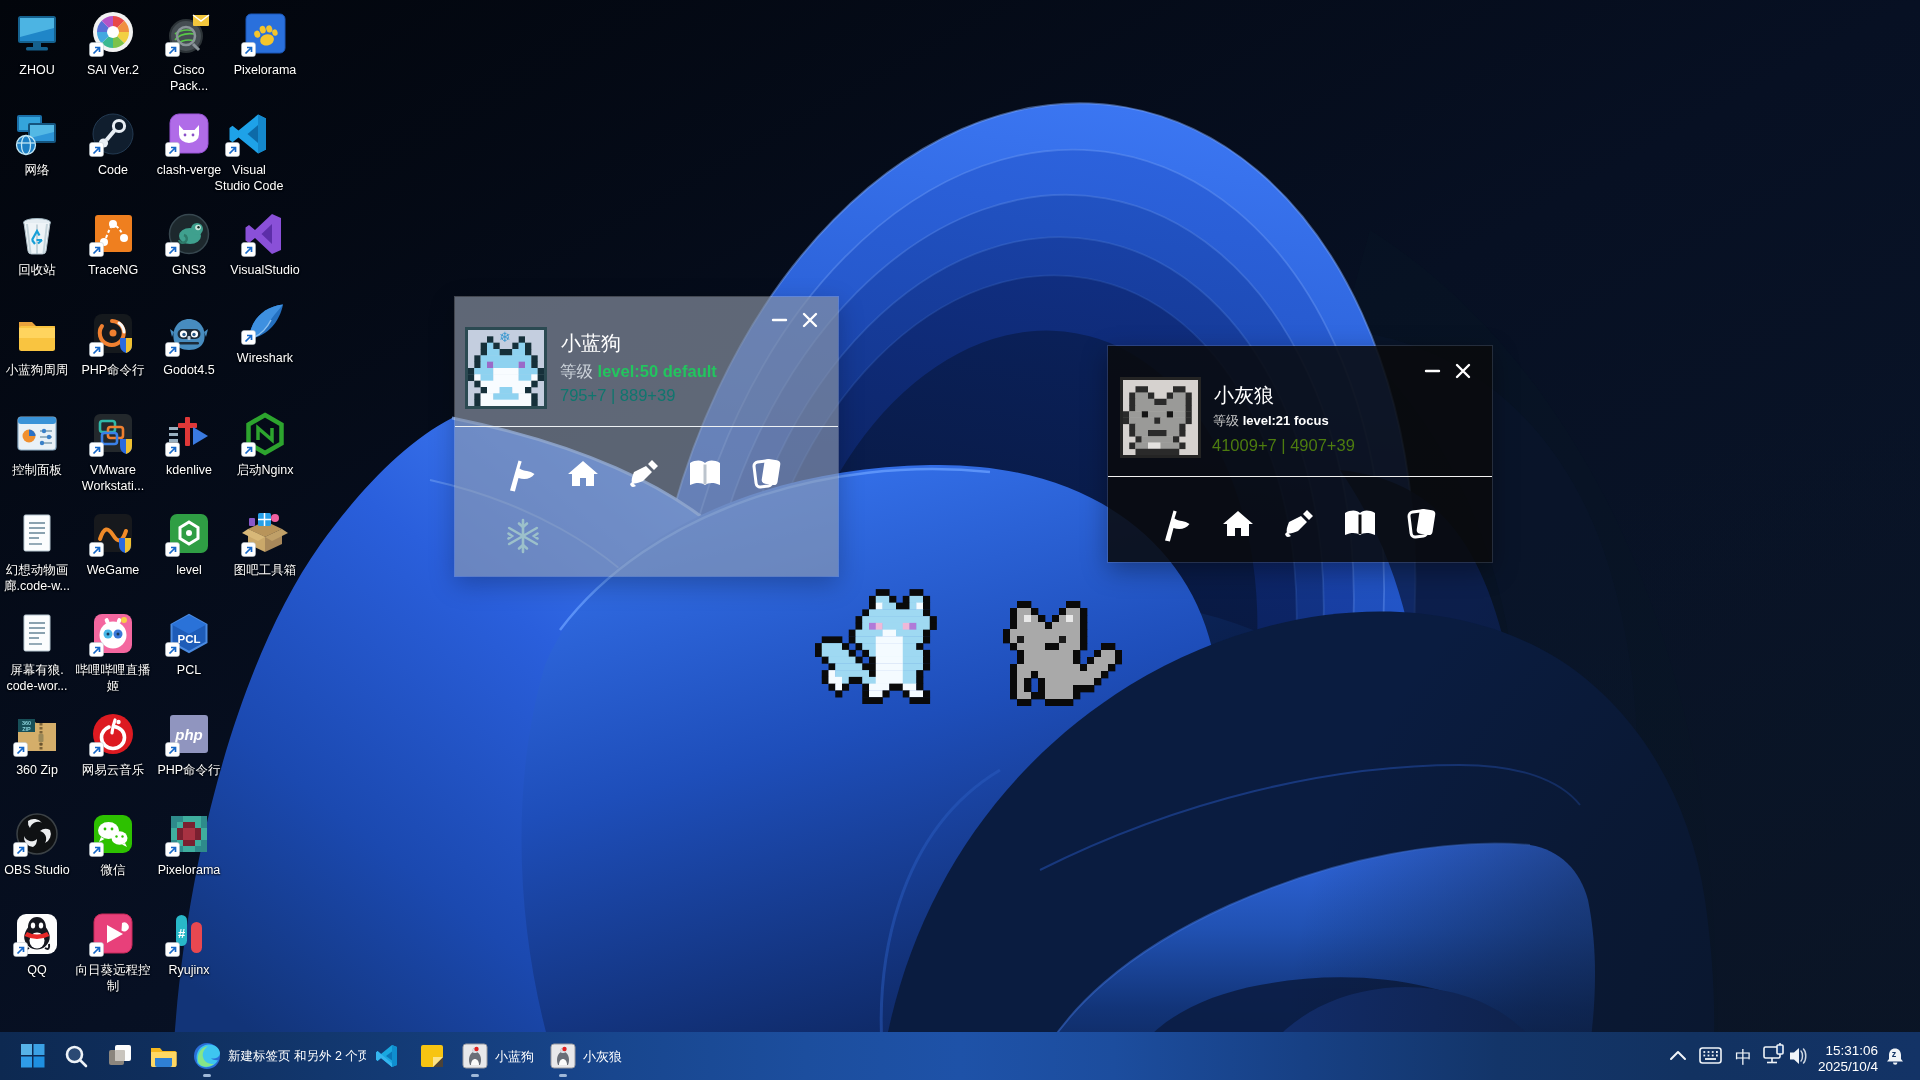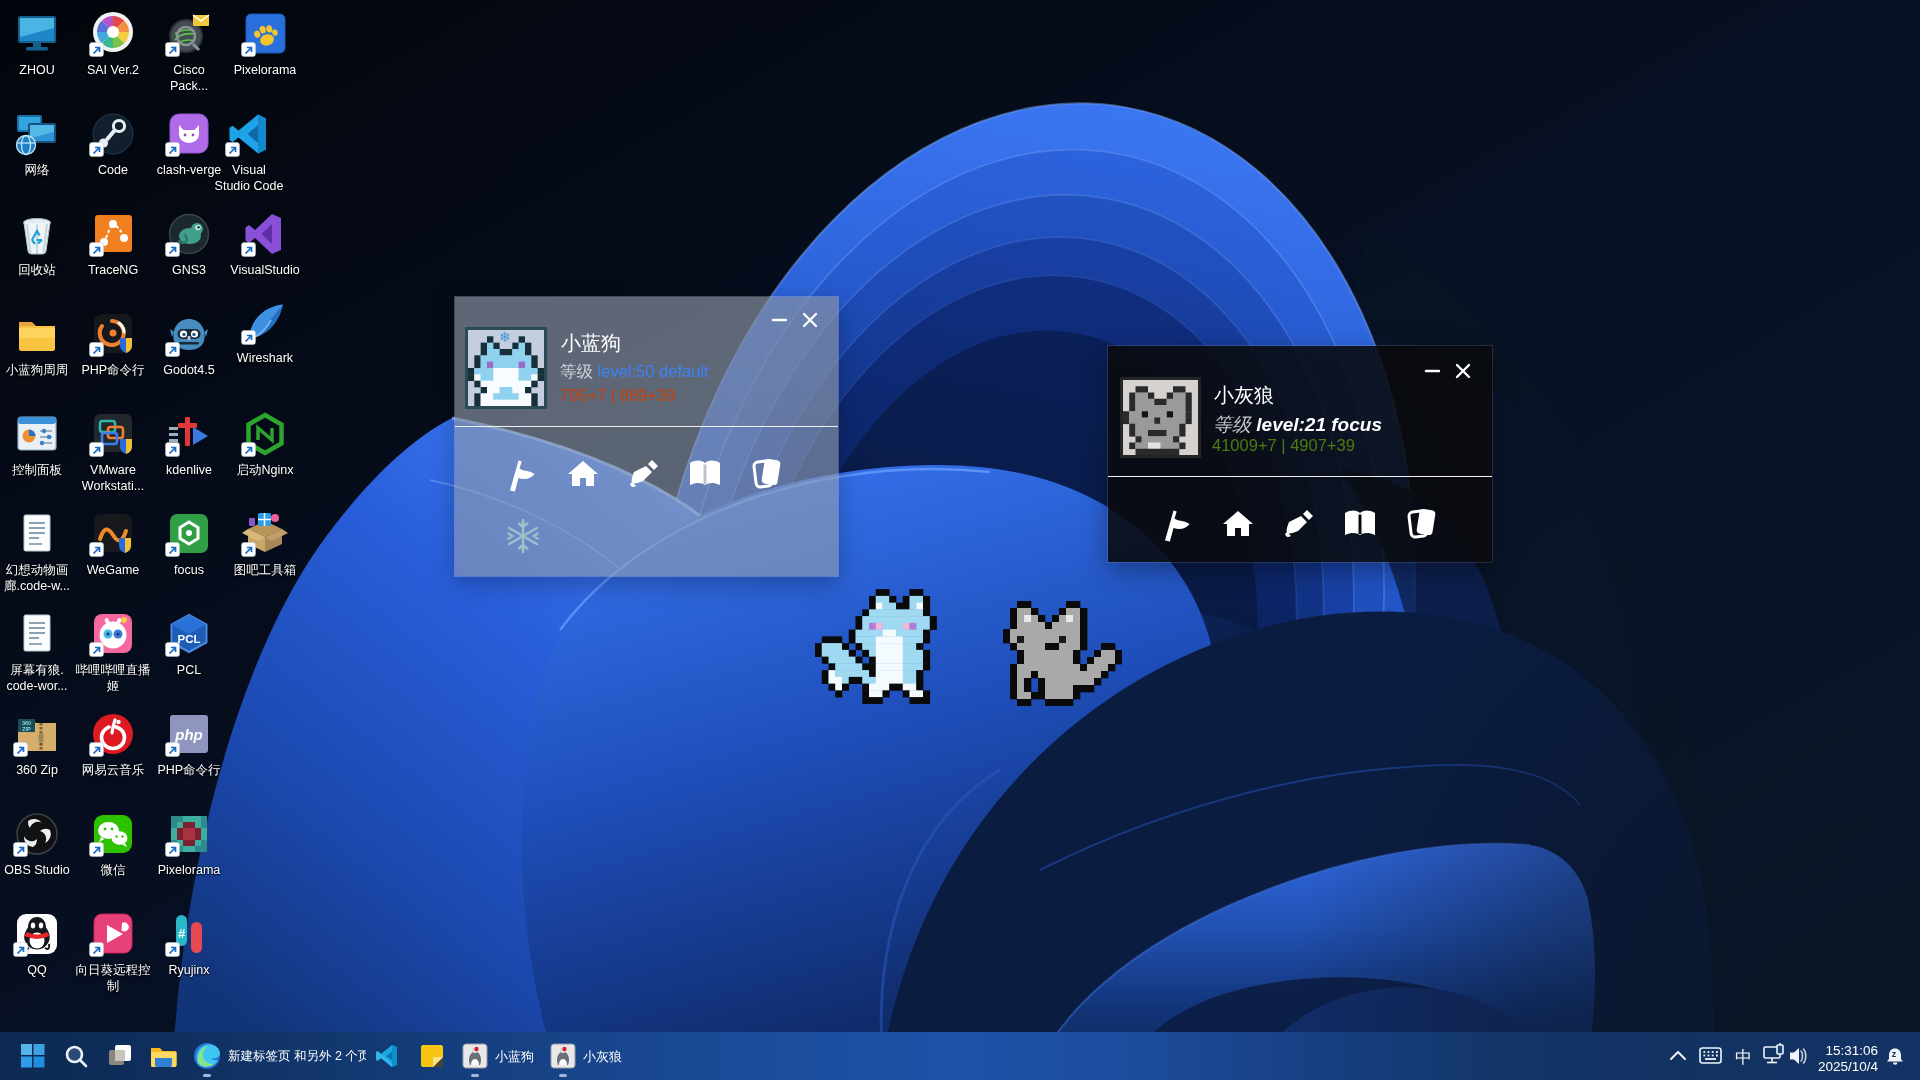--- a/index.html
+++ b/index.html
@@ -475,21 +475,21 @@
       <svg width="48" height="48" viewBox="0 0 48 48">
         <rect x="5" y="4" width="38" height="39" rx="7" fill="#2f9e44"></rect>
         <path d="M24,12 l9,5.5 v11 L24,34 l-9,-5.5 v-11 Z" fill="none" stroke="#fff" stroke-width="3"></path>
         <circle cx="24" cy="23" r="3" fill="#fff"></circle>
       </svg>
       <svg width="16" height="16" viewBox="0 0 16 16" style="position:absolute;left:0;bottom:0;top:auto">
         <rect x="0.5" y="0.5" width="14" height="14" rx="2.5" fill="#fff" stroke="#b8c4cc" stroke-width="0.5"></rect>
         <path d="M4.5,11.5 L10.5,5.5 M6,5.5 h4.5 v4.5" fill="none" stroke="#1567c8" stroke-width="1.7"></path>
       </svg>
     </div>
-    <div class="lbl">focus</div>
+    <div class="lbl">level</div>
   </div>
 <div class="icon" style="left:225px;top:510px">
     <div class="ig">
       <svg width="48" height="48" viewBox="0 0 48 48">
         <path d="M7,19 L24,11 L41,19 L24,27 Z" fill="#b8945a"></path>
         <path d="M7,19 V34 L24,42 V27 Z" fill="#caa86a"></path>
         <path d="M41,19 V34 L24,42 V27 Z" fill="#a8885a"></path>
         <path d="M7,19 L1,23 L17,31 L24,27 Z" fill="#d8b878"></path>
         <path d="M41,19 L47,23 L31,31 L24,27 Z" fill="#c0a068"></path>
         <rect x="17" y="3" width="13" height="13" rx="1.5" fill="#28a0e8"></rect>
@@ -970,22 +970,22 @@
         <rect x="25.32" y="63.30" width="25.32" height="6.68" fill="#8ed2f0"></rect>
         <rect x="50.64" y="63.30" width="12.66" height="6.68" fill="#f8fcff"></rect>
         <rect x="63.30" y="63.30" width="6.33" height="6.68" fill="#16303a"></rect>
         <rect x="6.33" y="69.63" width="6.33" height="6.68" fill="#16303a"></rect>
         <rect x="12.66" y="69.63" width="50.64" height="6.68" fill="#f8fcff"></rect>
         <rect x="63.30" y="69.63" width="6.33" height="6.68" fill="#16303a"></rect>
       </svg>
       <div style="position:absolute;left:50%;margin-left:-7px;top:-1px;color:#3a98d0;font-size:14px">❄</div>
     </div>
   <div style="position:absolute;left:106px;top:33px;font-size:20px;color:#fff;">小蓝狗</div>
-  <div style="position:absolute;left:105px;top:64px;font-size:16.5px;color:#ccd3da;">等级 <span style="color:#3b82f6;font-weight:normal">level:50 default</span></div>
-  <div style="position:absolute;left:105px;top:89px;font-size:16.5px;color:#c2410c;">795+7 | 889+39</div>
+  <div style="position:absolute;left:105px;top:64px;font-size:16.5px;color:#ccd3da;">等级 <span style="color:#22c55e;font-weight:bold">level:50 default</span></div>
+  <div style="position:absolute;left:105px;top:89px;font-size:16.5px;color:#0f766e;">795+7 | 889+39</div>
   <svg width="383" height="279" viewBox="0 0 383 279" style="position:absolute;left:0;top:0">
     <g stroke="#fff" stroke-width="2.4" stroke-linecap="round">
       <line x1="318" y1="23" x2="331" y2="23"></line>
       <path d="M349,17 L361,29 M361,17 L349,29"></path>
     </g>
     <g fill="#fff" transform="translate(48,160)">
       <g>
           <path d="M7,33.5 L15.5,3.5 l3.2,1 -2.2,7 C21,14.5 27,13.5 31.5,17 C28,22 21.5,23 15.5,21 l-3.6,13.5 Z"></path>
         </g>
       <g transform="translate(63,0)">
@@ -1058,21 +1058,21 @@
         <rect x="50.00" y="56.25" width="6.25" height="6.60" fill="#2a2a2a"></rect>
         <rect x="6.25" y="62.50" width="6.25" height="6.60" fill="#2a2a2a"></rect>
         <rect x="12.50" y="62.50" width="12.50" height="6.60" fill="#9a9a98"></rect>
         <rect x="25.00" y="62.50" width="12.50" height="6.60" fill="#e4e2e0"></rect>
         <rect x="37.50" y="62.50" width="18.75" height="6.60" fill="#9a9a98"></rect>
         <rect x="56.25" y="62.50" width="6.25" height="6.60" fill="#2a2a2a"></rect>
         <rect x="12.50" y="68.75" width="43.75" height="6.60" fill="#2a2a2a"></rect>
       </svg>
     </div>
   <div style="position:absolute;left:106px;top:36px;font-size:20px;color:#fff;">小灰狼</div>
-  <div style="position:absolute;left:105px;top:66px;font-size:19px;color:#c8c8c8;font-style:italic;">等级 <span style="color:#fff;font-weight:bold">level:21 focus</span></div>
+  <div style="position:absolute;left:105px;top:66px;font-size:13px;color:#c8c8c8;">等级 <span style="color:#fff;font-weight:bold">level:21 focus</span></div>
   <div style="position:absolute;left:104px;top:90px;font-size:16.5px;color:#4d7c0f;">41009+7 | 4907+39</div>
   <svg width="384" height="216" viewBox="0 0 384 216" style="position:absolute;left:0;top:0">
     <g stroke="#fff" stroke-width="2.4" stroke-linecap="round">
       <line x1="318" y1="25" x2="331" y2="25"></line>
       <path d="M349,19 L361,31 M361,19 L349,31"></path>
     </g>
     <g fill="#fff" transform="translate(50,161)">
       <g>
           <path d="M7,33.5 L15.5,3.5 l3.2,1 -2.2,7 C21,14.5 27,13.5 31.5,17 C28,22 21.5,23 15.5,21 l-3.6,13.5 Z"></path>
         </g>

